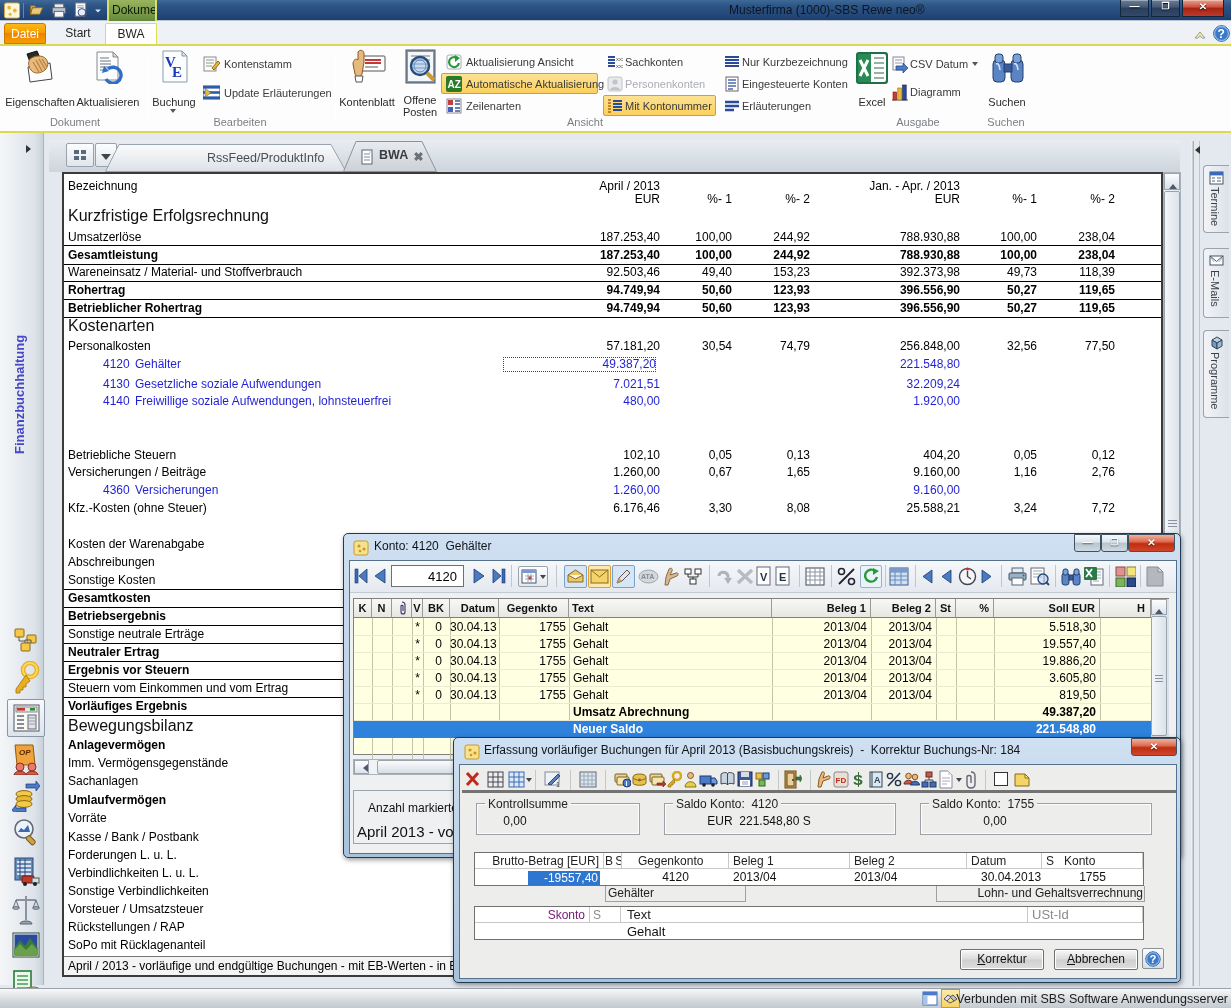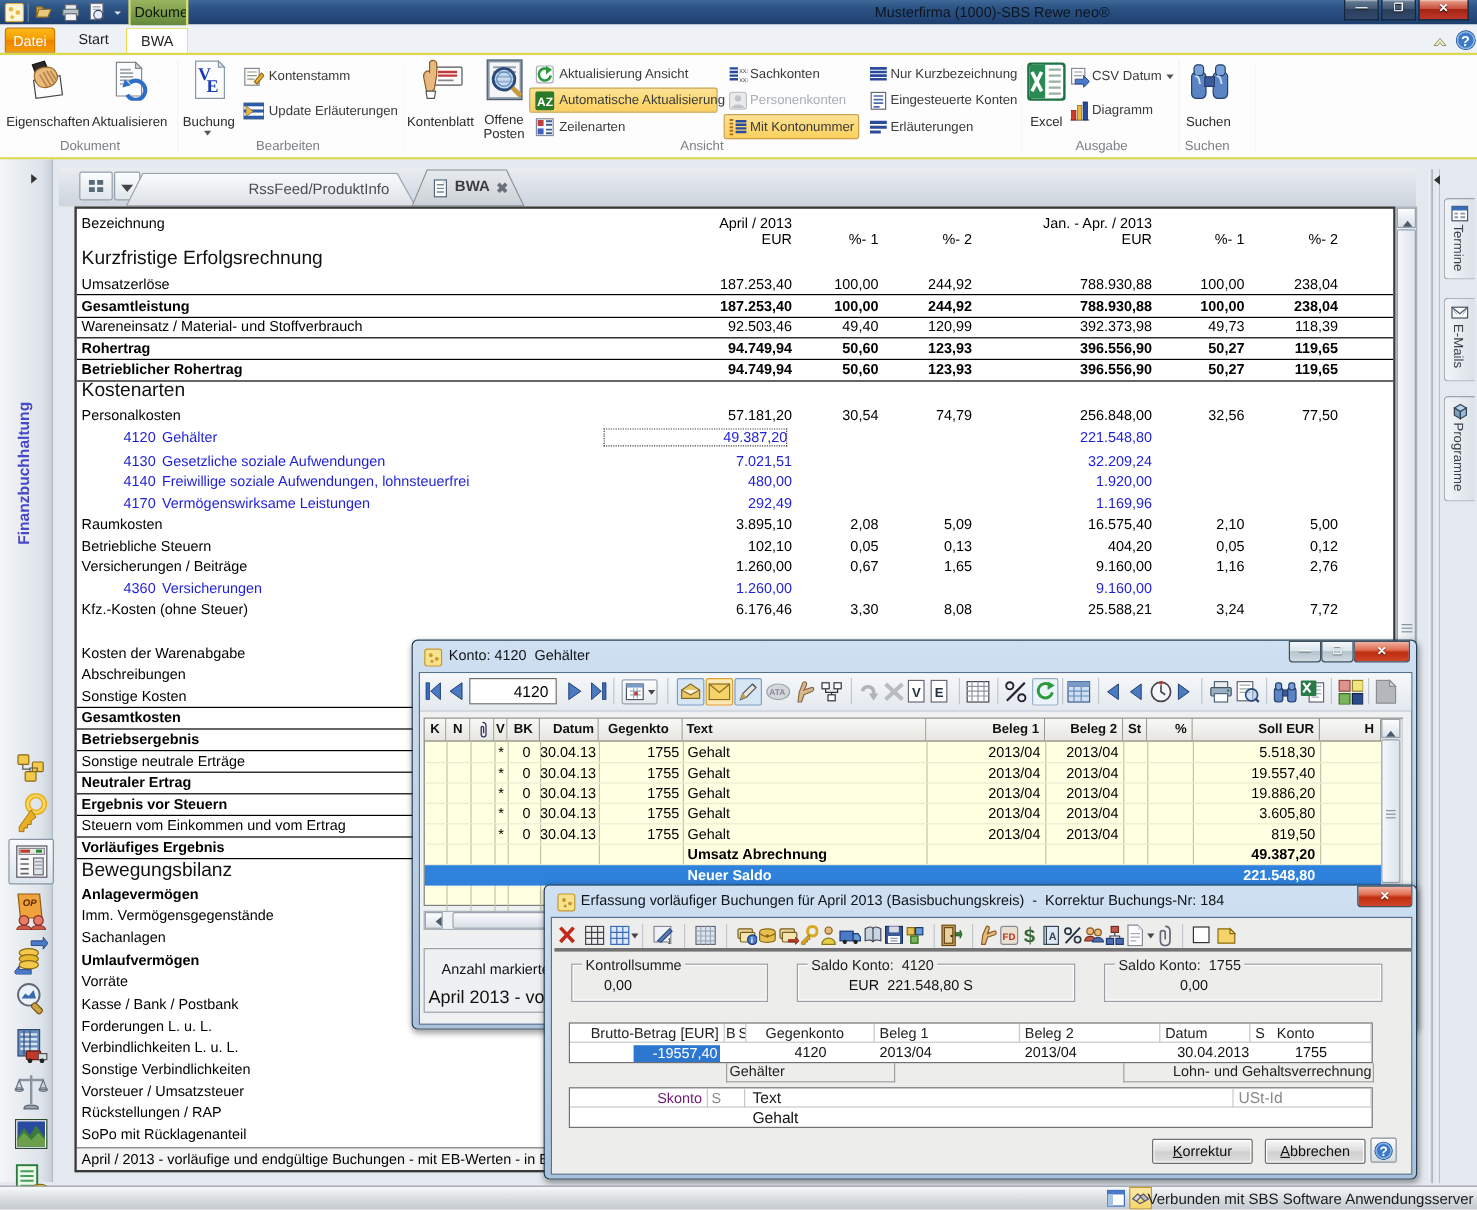--- a/index.html
+++ b/index.html
@@ -475,21 +475,21 @@
           <span class="num n3">244,92</span>
           <span class="num n4">788.930,88</span>
           <span class="num n5">100,00</span>
           <span class="num n6">238,04</span>
         </div>
       <div class="hline" style="top:90px"></div>
       <div class="rrow" style="top:89px">
           <span class="nm">Wareneinsatz / Material- und Stoffverbrauch</span>
           <span class="num n1">92.503,46</span>
           <span class="num n2">49,40</span>
-          <span class="num n3">120,99</span>
+          <span class="num n3">153,23</span>
           <span class="num n4">392.373,98</span>
           <span class="num n5">49,73</span>
           <span class="num n6">118,39</span>
         </div>
       <div class="hline" style="top:107px"></div>
       <div class="rrow b" style="top:107px">
           <span class="nm">Rohertrag</span>
           <span class="num n1">94.749,94</span>
           <span class="num n2">50,60</span>
           <span class="num n3">123,93</span>
@@ -529,35 +529,20 @@
           <span class="cd">4130</span>
           <span class="nm">Gesetzliche soziale Aufwendungen</span>
           <span class="num n1">7.021,51</span>
           <span class="num n4">32.209,24</span>
         </div>
       <div class="rrow ind blue" style="top:218px">
           <span class="cd">4140</span>
           <span class="nm">Freiwillige soziale Aufwendungen, lohnsteuerfrei</span>
           <span class="num n1">480,00</span>
           <span class="num n4">1.920,00</span>
-        </div>
-      <div class="rrow ind blue" style="top:236px">
-          <span class="cd">4170</span>
-          <span class="nm">Vermögenswirksame Leistungen</span>
-          <span class="num n1">292,49</span>
-          <span class="num n4">1.169,96</span>
-        </div>
-      <div class="rrow" style="top:254px">
-          <span class="nm">Raumkosten</span>
-          <span class="num n1">3.895,10</span>
-          <span class="num n2">2,08</span>
-          <span class="num n3">5,09</span>
-          <span class="num n4">16.575,40</span>
-          <span class="num n5">2,10</span>
-          <span class="num n6">5,00</span>
         </div>
       <div class="rrow" style="top:272px">
           <span class="nm">Betriebliche Steuern</span>
           <span class="num n1">102,10</span>
           <span class="num n2">0,05</span>
           <span class="num n3">0,13</span>
           <span class="num n4">404,20</span>
           <span class="num n5">0,05</span>
           <span class="num n6">0,12</span>
         </div>

